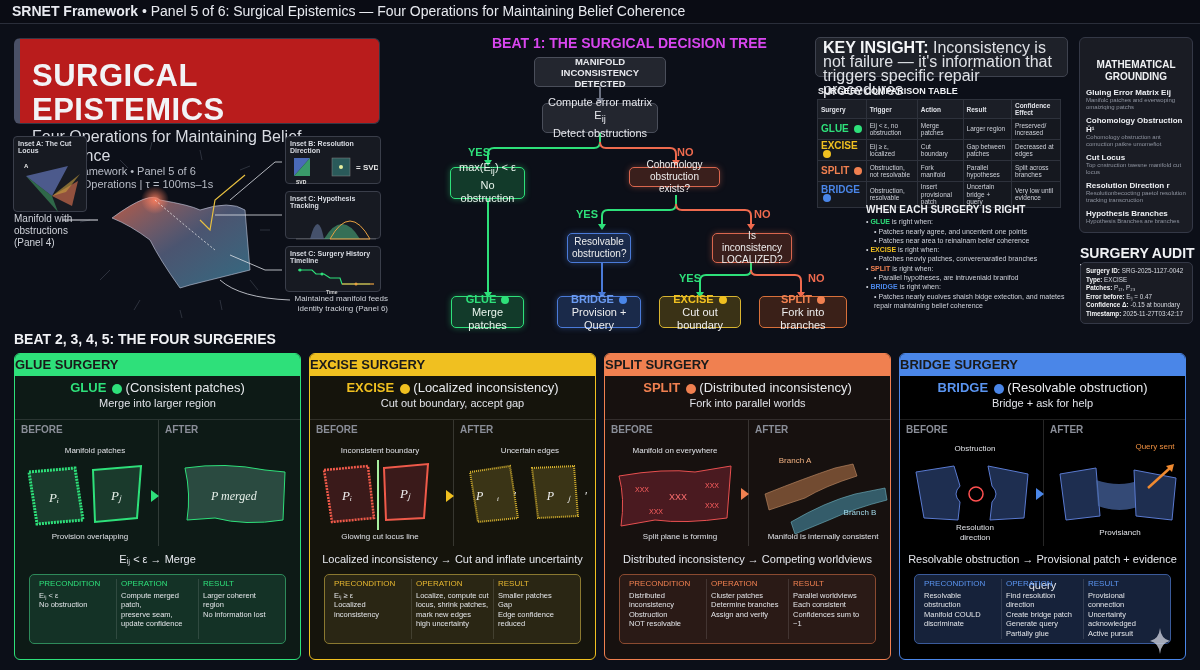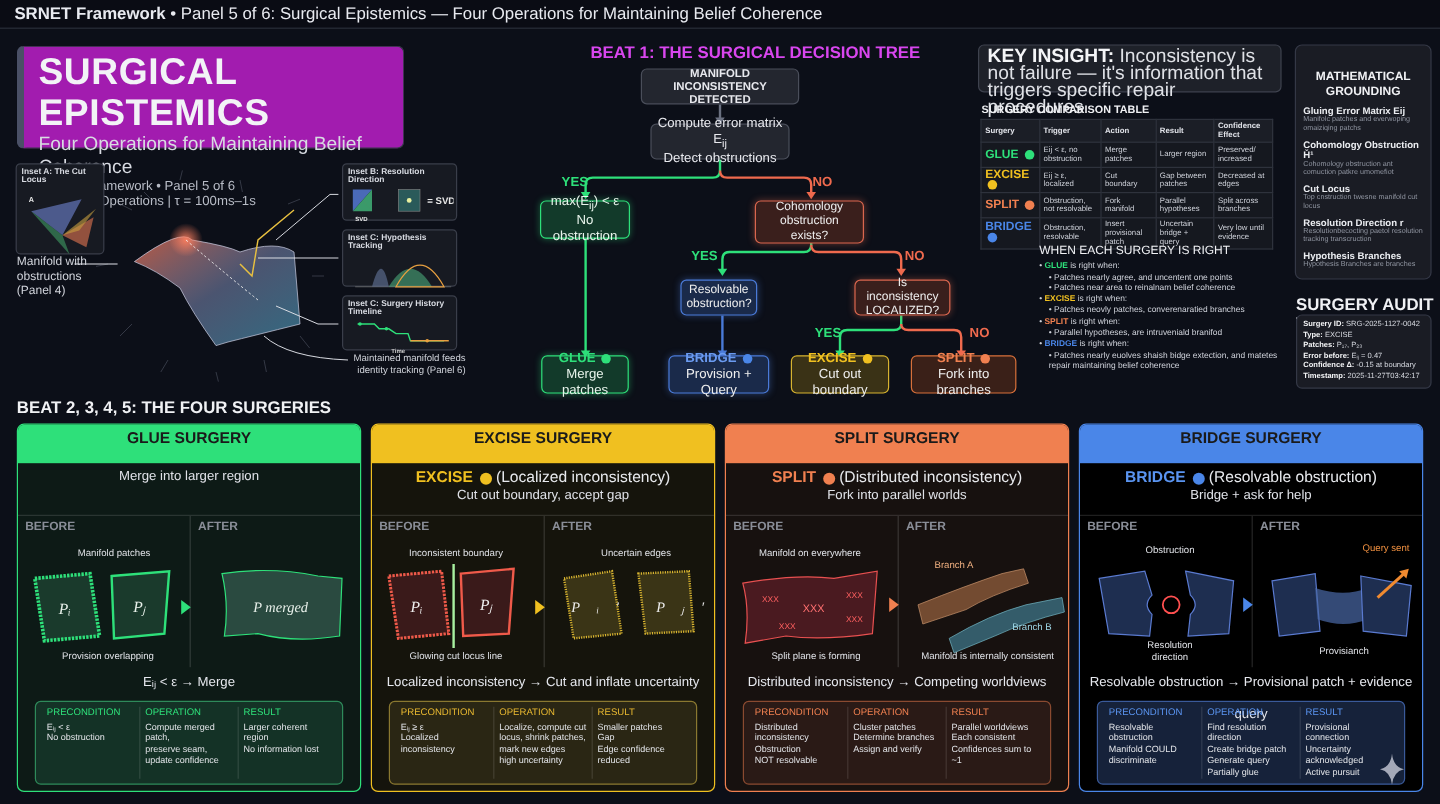--- a/index.html
+++ b/index.html
@@ -1,20 +1,20 @@
 <!DOCTYPE html>
 <html><head>
 <meta charset="utf-8">
 <style>
 *{box-sizing:border-box;margin:0;padding:0}
 body{width:1200px;height:670px;overflow:hidden;background:#0c0f18;font-family:"Liberation Sans",sans-serif;color:#e6e8ee;position:relative}
 .abs{position:absolute}
 .topbar{left:0;top:0;width:1200px;height:24px;background:#0a0c14;border-bottom:1px solid #2a2e3a;padding:3px 12px;font-size:14px;color:#e8eaf0}
 .topbar b{font-weight:bold}
-.hero{left:14px;top:38px;width:323px;height:86px;background:#a21caf;border:1px solid #343846;border-left:6px solid #4a5066;border-radius:6px;padding:4px 12px}
+.hero{left:14px;top:38px;width:366px;height:86px;background:#b91c1c;border:1px solid #343846;border-left:6px solid #4a5066;border-radius:6px;padding:20px 12px}
 .hero .t{font-size:31px;font-weight:bold;letter-spacing:0.5px;line-height:34px;color:#f2f3f6}
 .hero .s{font-size:16px;color:#d8dbe2;line-height:19px}
 .hero .m{font-size:11px;color:#b8bcc6;line-height:13px}
 .inset{background:#171a22;border:1px solid #3a3e4a;border-radius:4px;font-size:7px;font-weight:bold;color:#d8dbe2;padding:3px 4px}
 .lbl{font-size:10px;color:#d0d3da;line-height:12px}
 .beat-title{font-size:14px;font-weight:bold;color:#d946ef}
 .node{border-radius:5px;text-align:center;font-size:11px;line-height:13px;padding:3px 4px;display:flex;flex-direction:column;justify-content:center}
 .n-gray{background:#23262f;border:1px solid #4a4e5a;color:#e8e9ee}
 .n-green{background:#123a2a;border:1px solid #2ee07a;color:#e8f4ec;box-shadow:0 0 6px rgba(46,224,122,0.4)}
 .n-red{background:#3a1f1c;border:1px solid #d9664e;color:#eee;box-shadow:0 0 6px rgba(217,102,78,0.4)}
@@ -24,32 +24,32 @@
 .yes{color:#2ee07a;font-weight:bold;font-size:11px}
 .no{color:#ef6a4e;font-weight:bold;font-size:11px}
 .insight{left:815px;top:37px;width:253px;height:40px;background:#1e2129;border:1px solid #3e424e;border-radius:5px;padding:3px 7px;font-size:16px;line-height:14px;color:#dfe1e6}
 .insight b{color:#f4f5f7}
 .tbl{left:817px;top:99px;width:244px;border-collapse:collapse;font-size:6.5px;color:#cfd2da;background:#15181f}
 .tbl th{font-size:6.5px;color:#e0e2e8;text-align:left;padding:2px 3px;border:1px solid #2e323c;background:#1b1e26}
 .tbl td{padding:1px 3px;border:1px solid #2e323c;line-height:7.5px;height:21px}
 .tbl td.nm{font-size:10px;font-weight:bold}
 .dot{display:inline-block;width:8px;height:8px;border-radius:50%;vertical-align:middle;margin-left:2px}
 .when{left:866px;top:205px;width:205px;font-size:7px;line-height:9.3px;color:#cfd2da}
-.when .h{font-size:10px;font-weight:normal;color:#f0f1f4;margin-bottom:3px}
+.when .h{font-size:10px;font-weight:bold;color:#f0f1f4;margin-bottom:3px}
 .when .sub{padding-left:8px}
 .math{left:1079px;top:37px;width:114px;height:196px;background:#1a1c24;border:1px solid #343846;border-radius:6px;padding:21px 6px}
 .math .h{font-size:10px;font-weight:bold;text-align:center;color:#f0f1f4;line-height:12px;margin-bottom:3px}
 .math .it{font-size:8px;font-weight:bold;color:#eceef2;margin-top:5px}
 .math .d{font-size:6px;color:#8f94a0;line-height:7px}
 .audit-h{left:1080px;top:245px;font-size:14px;font-weight:bold;color:#f0f1f4}
 .audit{left:1080px;top:262px;width:113px;height:62px;background:#1a1c24;border:1px solid #343846;border-radius:5px;padding:4px 5px;font-size:6.3px;line-height:8.5px;color:#d8dbe2}
 .audit b{color:#f4f5f7}
 .beat2{left:14px;top:331px;font-size:14px;font-weight:bold;color:#f0f1f4}
 .card{top:353px;height:307px;border-radius:6px;border:1.5px solid;overflow:hidden}
-.card .hd{height:32px;text-align:center;font-size:13px;font-weight:bold;line-height:22px;color:#1a1a1a}
+.card .hd{height:22px;text-align:left;font-size:13px;font-weight:bold;line-height:22px;color:#1a1a1a}
 .card .sub{height:44px;text-align:center;border-bottom:1px solid rgba(255,255,255,0.12);padding-top:4px}
 .card .sub .l1{font-size:13px;line-height:16px;color:#e8eaee}
 .card .sub .l1 b{font-weight:bold}
 .card .sub .l2{font-size:11px;line-height:14px;color:#e0e2e8}
 .card .ba{position:relative;height:126px}
 .card .ba .tag{font-size:10px;font-weight:bold;color:#8a8e98;position:absolute;top:4px}
 .card .ba .divider{position:absolute;top:0;width:1px;height:126px;background:rgba(255,255,255,0.15)}
 .card .cap{position:absolute;font-size:8px;color:#dfe1e6;text-align:center}
 .card .rule{text-align:center;font-size:11px;color:#e6e8ee;height:28px;line-height:26px}
 .card .grid{margin:0 14px;height:70px;border:1px solid;border-radius:5px;display:flex;padding:4px 5px}
@@ -177,21 +177,21 @@
 <div class="abs node n-gray" style="left:542px;top:103px;width:116px;height:30px">
   <div><span>Compute error matrix E</span><sub>ij</sub></div>
   <div>Detect obstructions</div>
 </div>
 <div class="abs yes" style="left:468px;top:146px">YES</div>
 <div class="abs no" style="left:677px;top:146px">NO</div>
 <div class="abs node n-green" style="left:450px;top:167px;width:75px;height:32px;font-size:11px">
   <div><span>max(E</span><sub>ij</sub><span>) &lt; ε</span></div>
   <div>No obstruction</div>
 </div>
-<div class="abs node n-red" style="left:629px;top:167px;width:91px;height:36px;font-size:10px;line-height:12px">Cohomology obstruction exists?</div>
+<div class="abs node n-red" style="left:629px;top:167px;width:91px;height:20px;font-size:10px;line-height:12px">Cohomology obstruction exists?</div>
 <div class="abs yes" style="left:576px;top:208px">YES</div>
 <div class="abs no" style="left:754px;top:208px">NO</div>
 <div class="abs node n-blue" style="left:567px;top:233px;width:64px;height:30px;font-size:10px;line-height:12px">Resolvable obstruction?</div>
 <div class="abs node n-red" style="left:712px;top:233px;width:80px;height:30px;font-size:10px;line-height:12px">
   <div>Is inconsistency</div>
   <div style="font-weight:normal">LOCALIZED?</div>
 </div>
 <div class="abs yes" style="left:679px;top:272px">YES</div>
 <div class="abs no" style="left:808px;top:272px">NO</div>
 <div class="abs node n-green" style="left:451px;top:296px;width:73px;height:32px">
@@ -291,20 +291,21 @@
   <div><b>Error before:</b><span> Eᵢⱼ = 0.47</span></div>
   <div><b>Confidence Δ:</b><span> -0.15 at boundary</span></div>
   <div><b>Timestamp:</b><span> 2025-11-27T03:42:17</span></div>
 </div>
 
 <div class="abs beat2">BEAT 2, 3, 4, 5: THE FOUR SURGERIES</div>
 
 <div class="abs card" style="left:14px;width:287px;border-color:#2ee07a;background:#0d1a16">
   <div class="hd" style="background:#2ee07a">GLUE SURGERY</div>
   <div class="sub">
+    <div class="l1"><b style="color:#2ee07a">GLUE</b> <span class="dot" style="background:#2ee07a;width:10px;height:10px"></span><span> (Consistent patches)</span></div>
     <div class="l2">Merge into larger region</div>
   </div>
   <div class="ba">
     <div class="tag" style="left:6px">BEFORE</div>
     <div class="divider" style="left:143px"></div>
     <div class="tag" style="left:150px">AFTER</div>
     <div class="cap" style="left:40px;top:26px;width:80px">Manifold patches</div>
     <svg class="abs" width="287" height="70" style="left:0;top:40px">
       <path d="M14,12 L60,8 L68,60 L22,64 Z" fill="#1a3a2c" stroke="#2ee07a" stroke-width="3" stroke-dasharray="2,1"></path>
       <path d="M78,10 L126,6 L122,58 L80,62 Z" fill="#1a3a2c" stroke="#2ee07a" stroke-width="2"></path>

